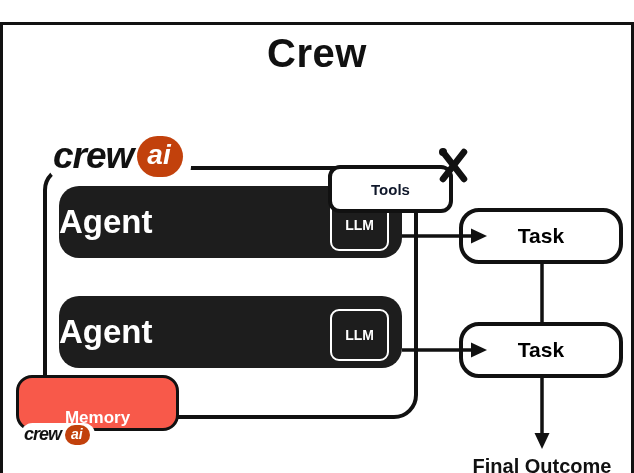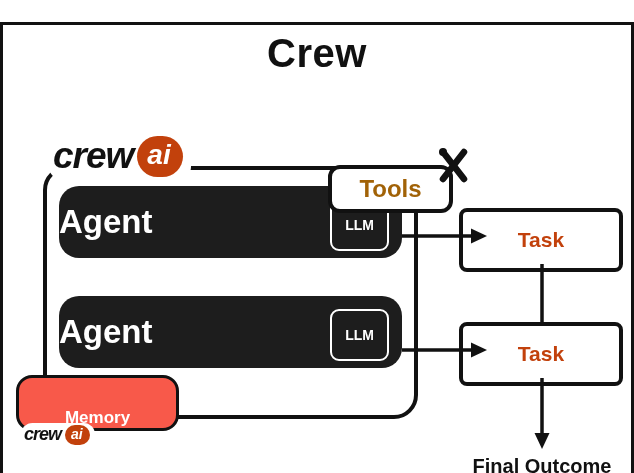--- a/index.html
+++ b/index.html
@@ -56,21 +56,21 @@
     left:40px; top:141px; width:375px; height:253px;
     border:4px solid #111; border-radius:24px;
     background:#fff;
     z-index:1;
   }
   .tools-box {
     position:absolute;
     left:325px; top:140px; width:125px; height:48px;
     background:#fff; border:4px solid #111; border-radius:12px;
     display:flex; align-items:center; justify-content:center;
-    font-size:24px; font-weight:700; color:#a16207;
+    font-size:15px; font-weight:700; color:#0f172a;
     z-index:4;
   }
   .tools-icon {
     position:absolute; left:428px; top:117px; width:44px; height:44px;
     z-index:5;
   }
   .agent-box {
     position:absolute;
     left:56px; width:343px; height:72px;
     background:#1d1d1d; border-radius:20px;
@@ -92,24 +92,24 @@
   .memory-box {
     position:absolute;
     left:13px; top:350px; width:163px; height:56px;
     background:#f8594a; border:3px solid #111; border-radius:16px;
     display:flex; align-items:flex-end; justify-content:center;
     color:#fff; font-size:17px; font-weight:700;
     z-index:5;
   }
   .task-box {
     position:absolute;
-    left:456px; width:164px; height:64px;
-    background:#fff; border:4px solid #111; border-radius:8px;
+    left:456px; width:164px; height:56px;
+    background:#fff; border:4px solid #111; border-radius:20px;
     display:flex; align-items:center; justify-content:center;
-    font-size:21px; font-weight:700; color:#c2410c;
+    font-size:21px; font-weight:700; color:#000000;
     z-index:2;
   }
   .task-1 { top:183px; }
   .task-2 { top:297px; }
   .final-outcome {
     position:absolute;
     left:450px; top:430px; width:178px;
     text-align:center;
     font-size:20px; font-weight:800; color:#111;
   }

